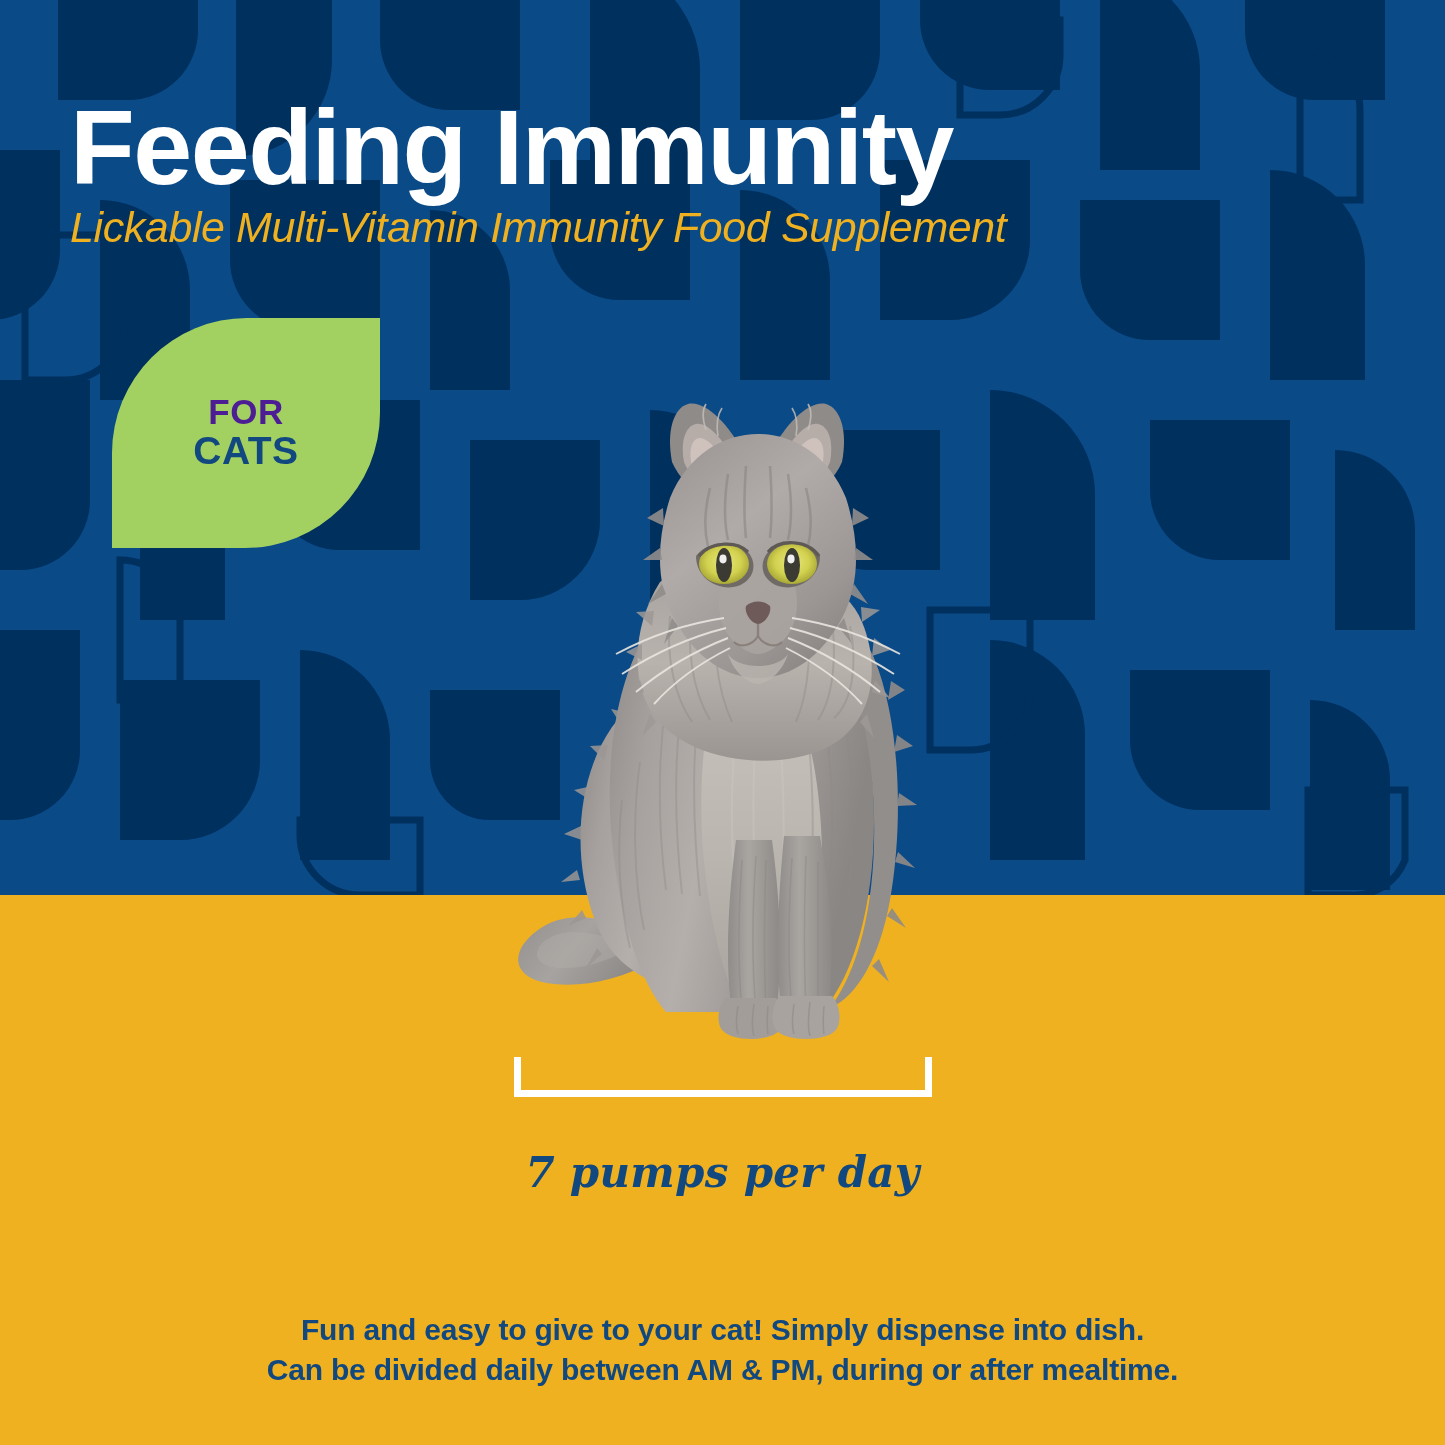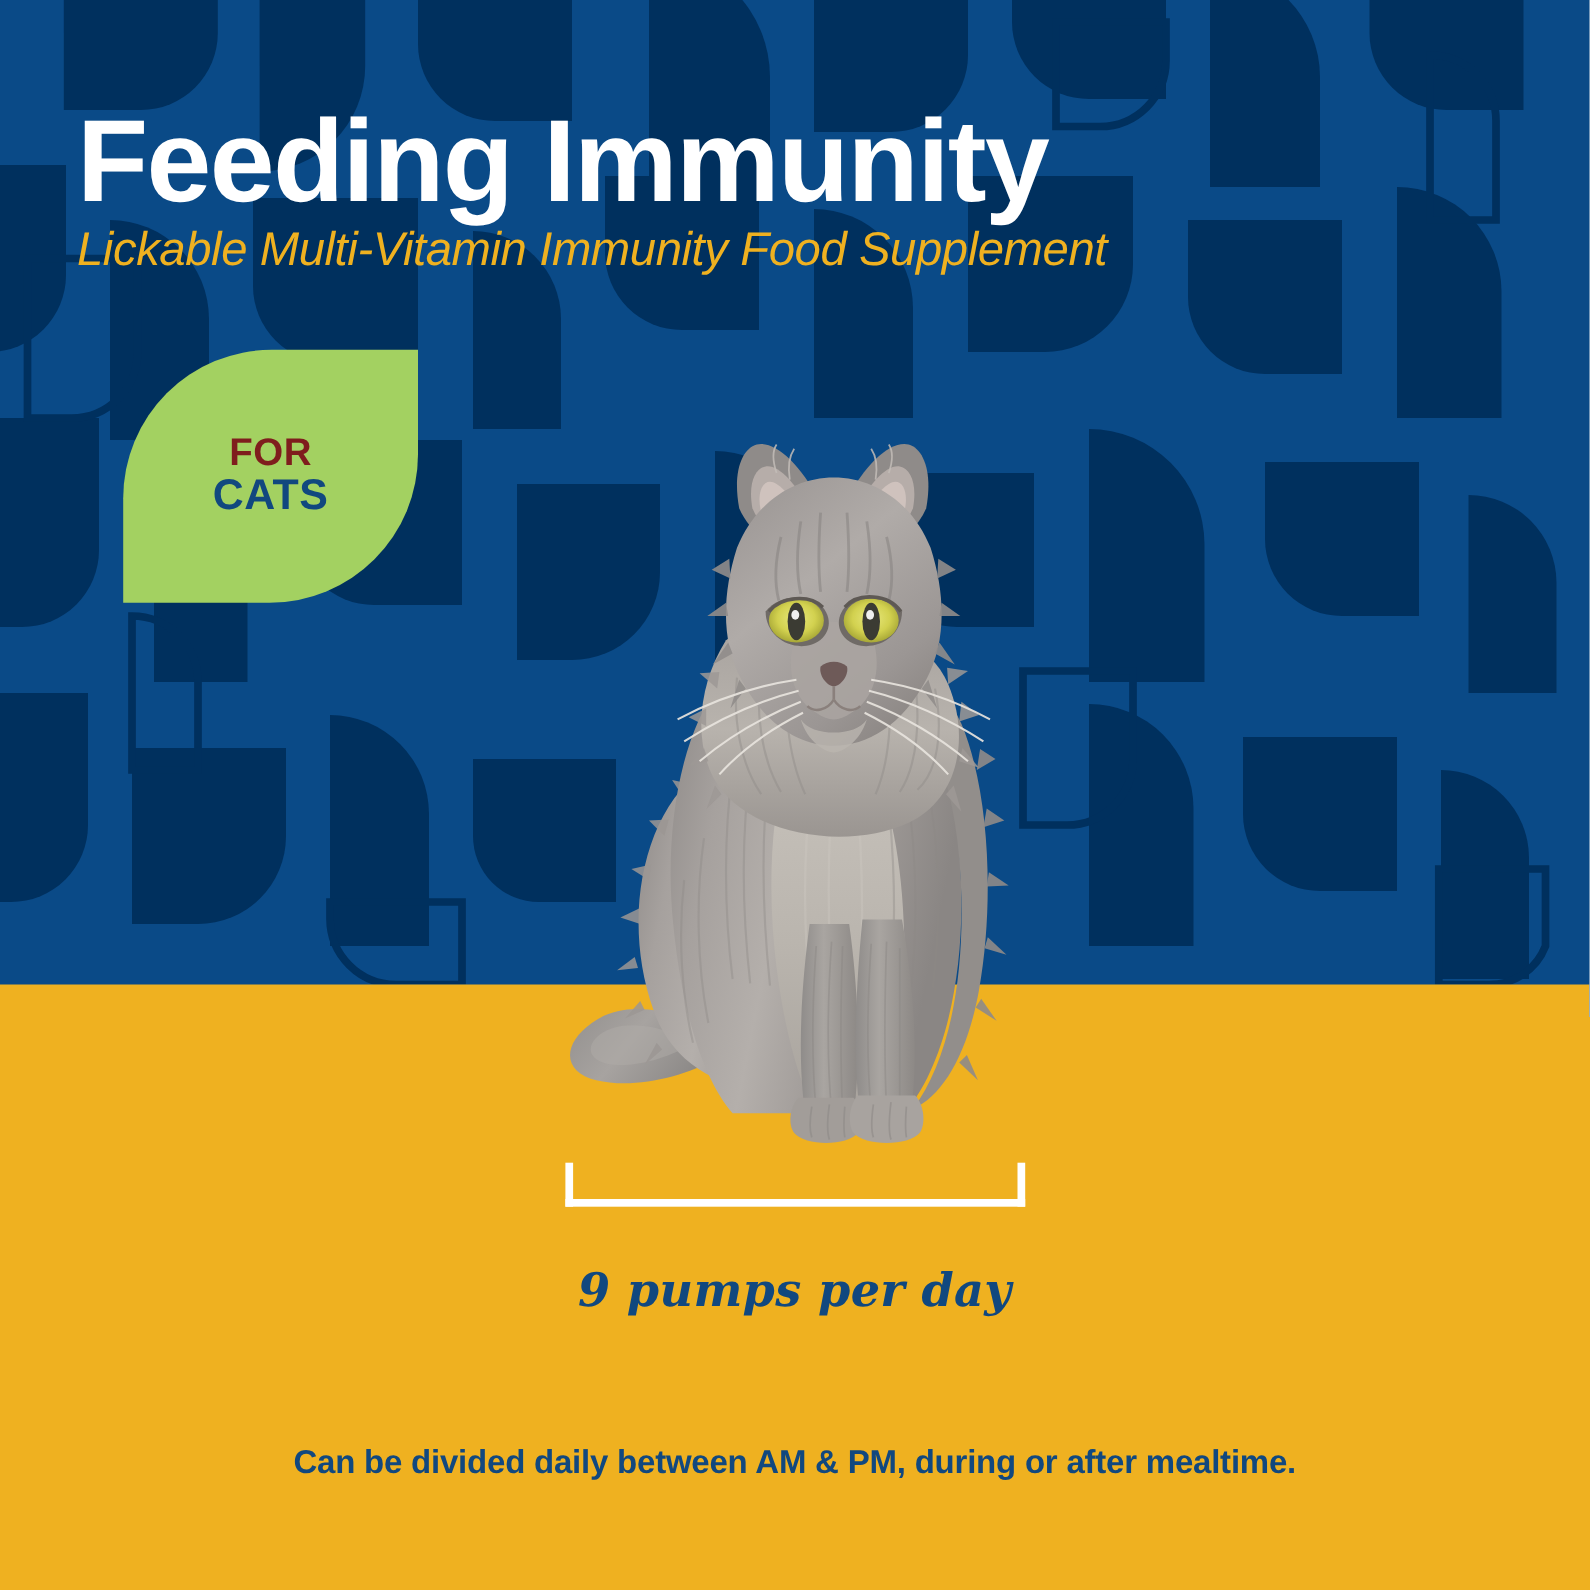--- a/index.html
+++ b/index.html
@@ -42,21 +42,21 @@
   
   .badge{
     position:absolute;left:112px;top:318px;
     width:268px;height:230px;
     background:#a3d161;
     border-radius:135px 0 135px 0;
     display:flex;flex-direction:column;
     align-items:center;justify-content:center;
   }
   .badge-for{
-    font-size:35px;font-weight:700;color:#7f1d1d;
+    font-size:35px;font-weight:700;color:#4c1d95;
     letter-spacing:0.5px;line-height:1.05;
   }
   .badge-cats{
     font-size:39px;font-weight:700;color:#11487f;
     letter-spacing:0.5px;line-height:1.05;
   }
 
   
   .cat-wrap{
     position:absolute;left:470px;top:370px;
@@ -396,19 +396,20 @@
   <div class="title">Feeding Immunity</div>
   <div class="subtitle">Lickable Multi-Vitamin Immunity Food Supplement</div>
 
   <div class="badge">
     <span class="badge-for">FOR</span>
     <span class="badge-cats">CATS</span>
   </div>
 
   <div class="bracket"></div>
 
-  <div class="dose">9 pumps per day</div>
+  <div class="dose">7 pumps per day</div>
 
   <div class="footer">
+    <div>Fun and easy to give to your cat! Simply dispense into dish.</div>
     <div>Can be divided daily between AM &amp; PM, during or after mealtime.</div>
   </div>
 
 </div>
 
 </body></html>

